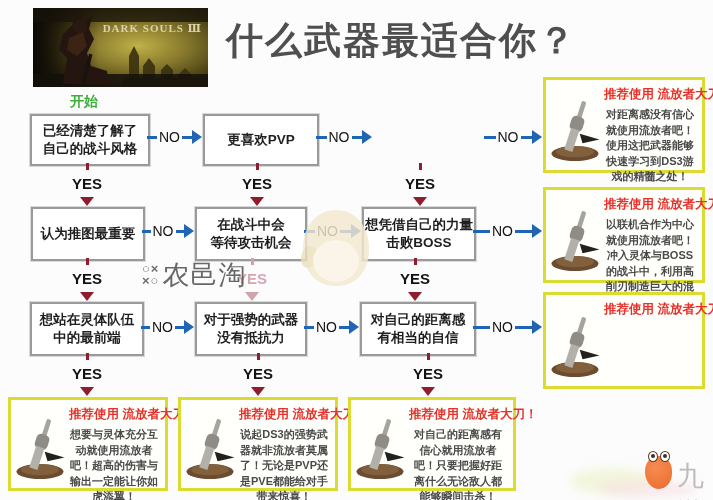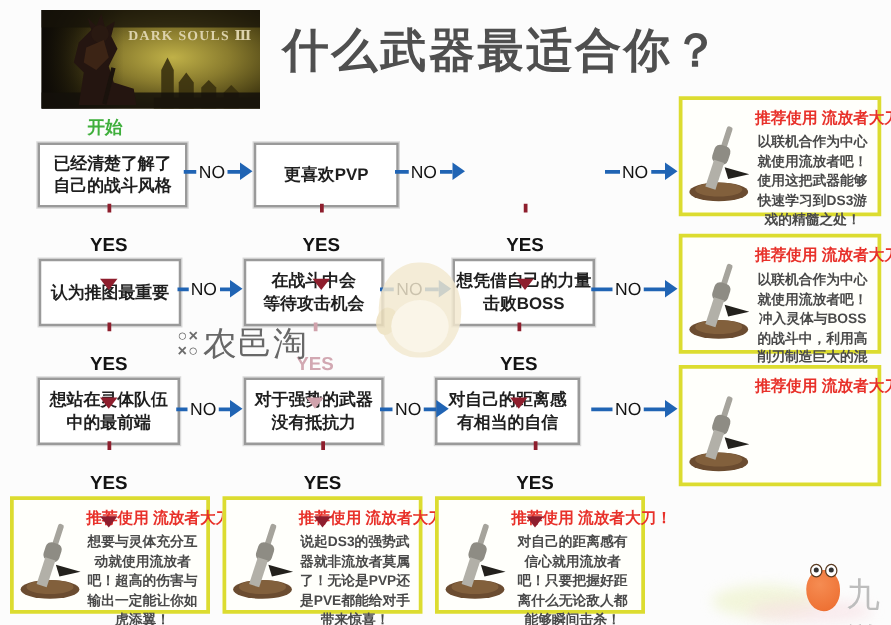--- a/index.html
+++ b/index.html
@@ -26,21 +26,21 @@
   .harrow{position:absolute;height:18px;display:flex;align-items:center;z-index:1;}
   .hl{height:3px;background:#2064b4;flex:1;min-width:4px;}
   .no{font-size:14px;font-weight:normal;color:#131313;line-height:1;margin:0 2px;}
   .hhead{width:0;height:0;border-top:7px solid transparent;border-bottom:7px solid transparent;
          border-left:10px solid #2064b4;}
 
   
   .varrow{position:absolute;width:44px;display:flex;flex-direction:column;align-items:center;z-index:1;}
   .vl{width:3px;background:#8e1e2d;flex:0 0 7px;}
   .vl.g{flex:1;}
-  .yes{font-size:15px;font-weight:bold;color:#131313;line-height:1;margin:19px 0;}
+  .yes{font-size:15px;font-weight:bold;color:#131313;line-height:1;margin:6px 0;}
   .vhead{width:0;height:0;border-left:7px solid transparent;border-right:7px solid transparent;
          border-top:9px solid #8e1e2d;}
   .varrow.faded .vl{background:#d0a2ac;}
   .varrow.faded .yes{color:#d2a8b2;}
   .varrow.faded .vhead{border-top-color:#d0a2ac;}
 
   
   .rec{position:absolute;background:#fffffb;border:3px solid #dcdc30;box-sizing:border-box;
        padding:6px 6px 4px 6px;}
   .rec .sword{position:absolute;left:2px;bottom:8px;}
@@ -137,21 +137,21 @@
   </div>
 
   <div class="qbox" style="left:30px;top:302px;width:110px;height:50px;">
     <span>想站在灵体队伍</span>
     <span>中的最前端</span>
   </div>
   <div class="qbox" style="left:195px;top:302px;width:108px;height:50px;">
     <span>对于强势的武器</span>
     <span>没有抵抗力</span>
   </div>
-  <div class="qbox" style="left:348px;top:302px;width:112px;height:50px;">
+  <div class="qbox" style="left:360px;top:302px;width:112px;height:50px;">
     <span>对自己的距离感</span>
     <span>有相当的自信</span>
   </div>
 
   <div class="harrow" style="left:147px;top:128px;width:55px;">
     <i class="hl"></i>
       <span class="no">NO</span>
       <i class="hl"></i>
       <i class="hhead"></i>
   </div>
@@ -269,21 +269,21 @@
       <ellipse cx="28" cy="57" rx="20" ry="6" fill="#82603c"></ellipse>
       <g transform="rotate(18 28 34)">
         <rect x="25.5" y="2" width="5" height="20" rx="2" fill="#a6a49c"></rect>
         <rect x="21" y="19" width="14" height="16" rx="5" fill="#8e8c84"></rect>
         <rect x="23.5" y="33" width="9" height="24" fill="#b2b0a8"></rect>
       </g>
       <path d="M33 38 L54 44 L36 48 Z" fill="#23211c"></path>
     </svg>
     <div class="rec-text">
       <div class="rec-title">推荐使用 流放者大刀！</div>
-      <div class="rec-body">以联机合作为中心就使用流放者吧！使用这把武器能够快速学习到DS3游戏的精髓之处！</div>
+      <div class="rec-body">对距离感没有信心就使用流放者吧！使用这把武器能够快速学习到DS3游戏的精髓之处！</div>
     </div>
   </div>
 
   <div class="rec" style="left:543px;top:187px;width:162px;height:96px;">
     <svg class="sword" width="54" height="64" viewBox="0 0 56 68">
       <ellipse cx="28" cy="59" rx="25" ry="8" fill="#6b4c30"></ellipse>
       <ellipse cx="28" cy="57" rx="20" ry="6" fill="#82603c"></ellipse>
       <g transform="rotate(18 28 34)">
         <rect x="25.5" y="2" width="5" height="20" rx="2" fill="#a6a49c"></rect>
         <rect x="21" y="19" width="14" height="16" rx="5" fill="#8e8c84"></rect>

